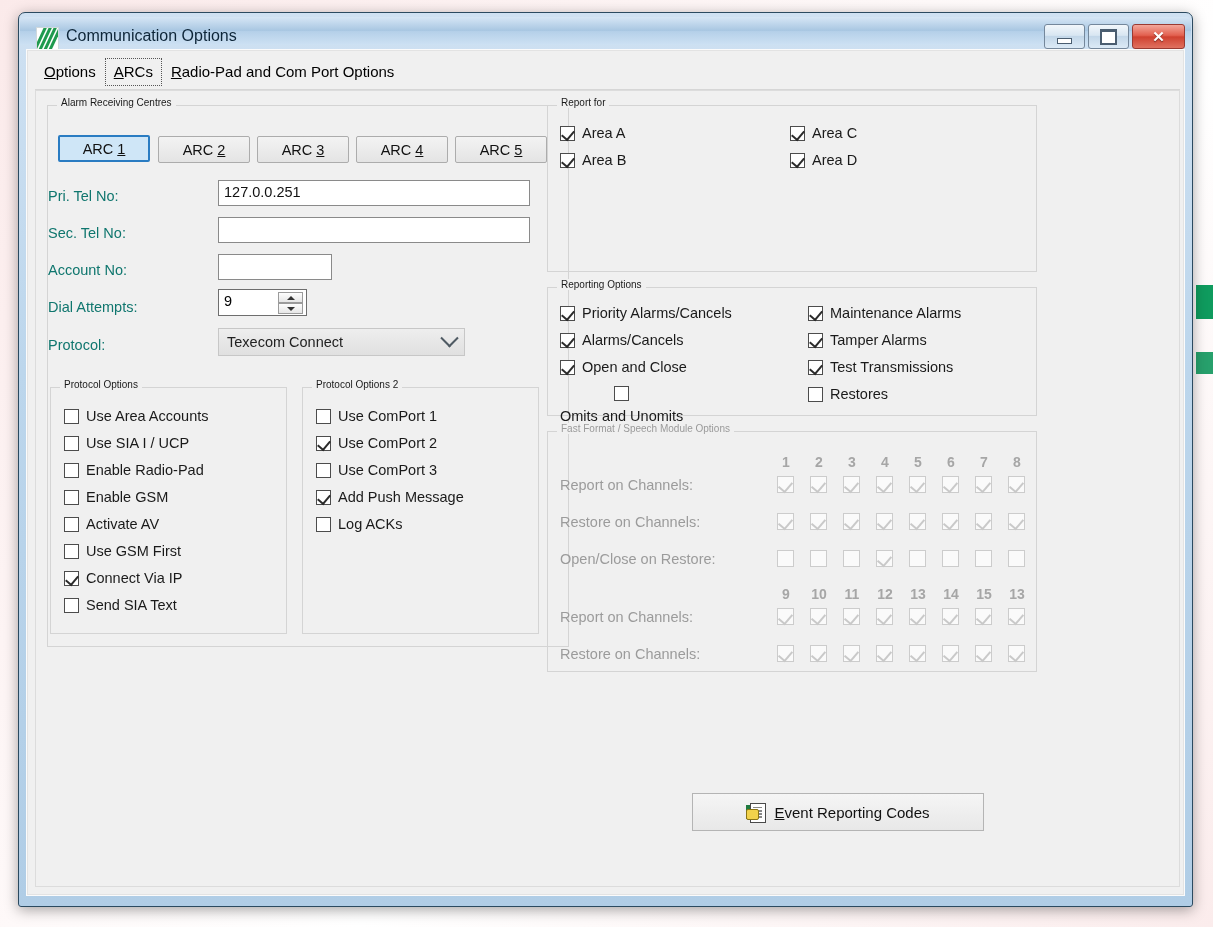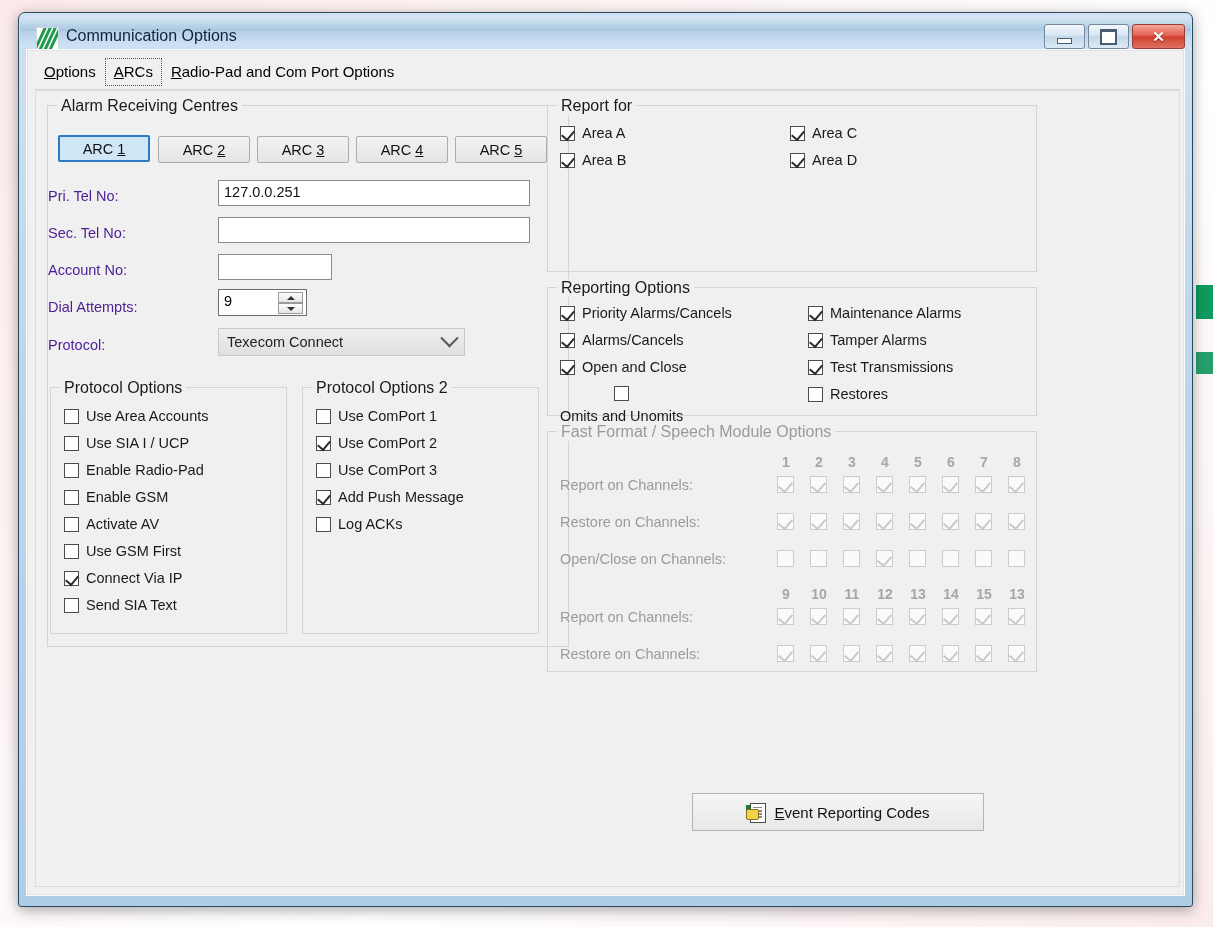--- a/index.html
+++ b/index.html
@@ -60,31 +60,31 @@
   .tab u{text-decoration:underline;}
   .tabline{position:absolute;left:8px;top:39px;width:1145px;height:1px;background:#d6d6d6;}
 
   
   .panel{position:absolute;left:8px;top:40px;width:1143px;height:795px;
      background:#f0f0f0;border:1px solid #dcdcdc;}
 
   
   .gb{position:absolute;border:1px solid #d4d4d4;background:transparent;}
   .gb>legend,.gb .gbtitle{position:absolute;top:-9px;left:9px;background:#f0f0f0;
-     padding:0 4px;font-size:16px;color:#1a1a1a;}
+     padding:0 4px;font-size:10px;color:#1a1a1a;}
   .gb.disabled .gbtitle{color:#9a9a9a;}
 
   
   .arcbtn{position:absolute;width:92px;height:27px;border:1px solid #acacac;border-radius:2px;
      background:linear-gradient(to bottom,#f3f3f3,#e4e4e4);font-size:14.5px;color:#111;
      display:flex;align-items:center;justify-content:center;box-sizing:border-box;}
   .arcbtn.active{background:#cfe6f7;border:2px solid #2a7cc2;}
   .arcbtn u{text-decoration:underline;}
 
-  .lbl{position:absolute;font-size:14.5px;color:#4c1d95;white-space:nowrap;}
+  .lbl{position:absolute;font-size:14.5px;color:#0f766e;white-space:nowrap;}
   .lbl.dis{color:#9b9b9b;}
   .tbox{position:absolute;height:26px;background:#fff;border:1px solid #8a8a8a;
      font-size:14.5px;color:#111;box-sizing:border-box;padding:3px 5px;}
   .spin{position:absolute;width:89px;height:27px;border:1px solid #6e6e6e;background:#fff;
      box-sizing:border-box;}
   .spin .v{position:absolute;left:5px;top:3px;font-size:14.5px;}
   .spinbtns{position:absolute;right:3px;top:2px;width:25px;height:22px;}
   .spb{width:25px;height:11px;border:1px solid #9b9b9b;background:linear-gradient(to bottom,#fdfdfd,#e6e6e6);
      box-sizing:border-box;display:flex;align-items:center;justify-content:center;}
   .ar{width:0;height:0;border-left:4px solid transparent;border-right:4px solid transparent;}
@@ -354,21 +354,21 @@
       <div class="lbl dis" style="left:524px;top:423px;">Restore on Channels:</div>
       <div class="chbox on" style="left:741px;top:422px;"></div>
       <div class="chbox on" style="left:774px;top:422px;"></div>
       <div class="chbox on" style="left:807px;top:422px;"></div>
       <div class="chbox on" style="left:840px;top:422px;"></div>
       <div class="chbox on" style="left:873px;top:422px;"></div>
       <div class="chbox on" style="left:906px;top:422px;"></div>
       <div class="chbox on" style="left:939px;top:422px;"></div>
       <div class="chbox on" style="left:972px;top:422px;"></div>
 
-      <div class="lbl dis" style="left:524px;top:460px;">Open/Close on Channels:</div>
+      <div class="lbl dis" style="left:524px;top:460px;">Open/Close on Restore:</div>
       <div class="chbox" style="left:741px;top:459px;"></div>
       <div class="chbox" style="left:774px;top:459px;"></div>
       <div class="chbox" style="left:807px;top:459px;"></div>
       <div class="chbox on" style="left:840px;top:459px;"></div>
       <div class="chbox" style="left:873px;top:459px;"></div>
       <div class="chbox" style="left:906px;top:459px;"></div>
       <div class="chbox" style="left:939px;top:459px;"></div>
       <div class="chbox" style="left:972px;top:459px;"></div>
 
       <div class="chnum" style="left:740px;top:495px;">9</div>

